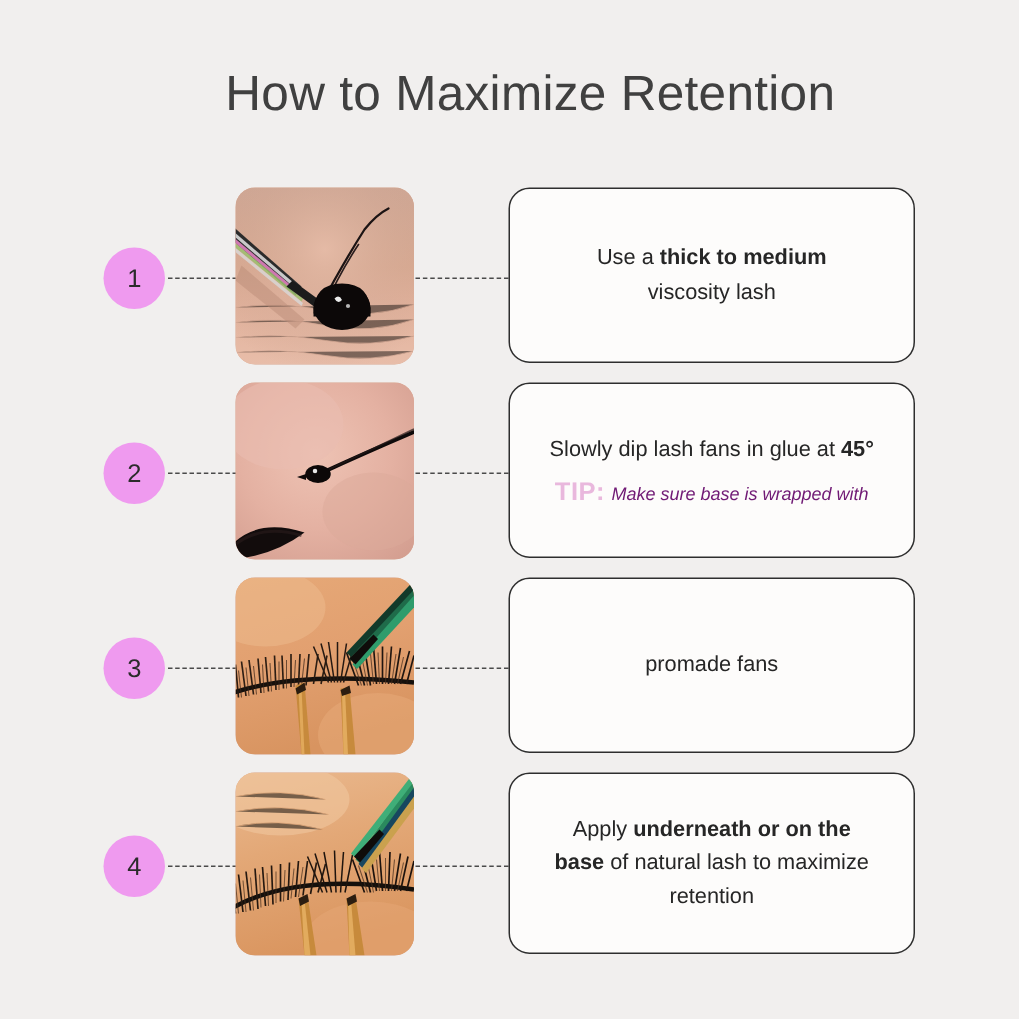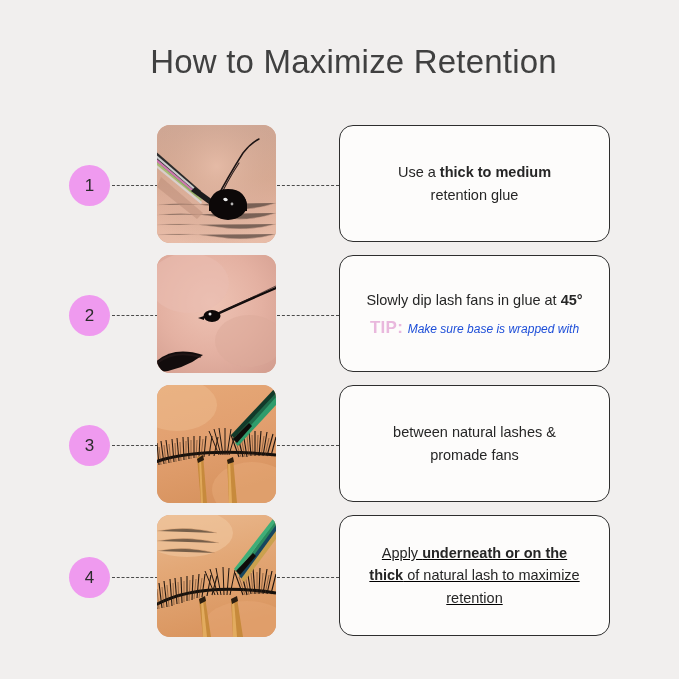--- a/index.html
+++ b/index.html
@@ -109,21 +109,21 @@
     box-sizing: border-box;
     border: 1.4px solid #2e2e2e;
     border-radius: 14px;
     background: #fdfcfb;
     display: flex;
     flex-direction: column;
     align-items: center;
     justify-content: center;
     padding: 6px 16px;
   }
-  .step-row[data-row="3"] .card { height: 121px; text-decoration: underline; }
+  .step-row[data-row="3"] .card { height: 121px; }
 
   .card-line {
     font-size: 14.5px;
     line-height: 1.52;
     color: #262626;
     text-align: center;
   }
   .card-line b { font-weight: 700; }
 
   .tip-block {
@@ -132,21 +132,21 @@
   }
   .tip-label {
     font-size: 17px;
     font-weight: 700;
     color: #e9b8dd;
     letter-spacing: 0.3px;
   }
   .tip-text {
     font-size: 12px;
     font-style: italic;
-    color: #1d4ed8;
+    color: #701a75;
     line-height: 1.48;
   }
   .tip-row-1 { display: block; }
   .tip-row-2 { display: block; }
 </style>
 </head>
 <body>
 
 <div id="page">
 
@@ -200,21 +200,21 @@
         <path d="M52 84 Q52 64 71 64 Q90 64 90 84 Z" fill="#0c0808"></path>
         <rect x="52" y="80" width="38" height="6" fill="#0c0808"></rect>
 
         <path d="M66 74 q3 -3 5 1 q-3 3 -5 -1 z" fill="#ffffff" opacity="0.92"></path>
         <circle cx="75" cy="79" r="1.4" fill="#ffffff" opacity="0.7"></circle>
       </svg>
     </div>
     <div class="dash dash-right"></div>
     <div class="card">
       <div class="card-line"><span>Use a </span><b>thick to medium</b></div>
-      <div class="card-line"><span>retention glue</span></div>
+      <div class="card-line"><span>viscosity lash</span></div>
     </div>
   </div>
 
   <div class="step-row" data-row="1">
     <div class="badge">
       <span>2</span>
     </div>
     <div class="dash dash-left"></div>
     <div class="photo">
       <svg viewBox="0 0 119 118" preserveAspectRatio="xMidYMid slice">
@@ -337,21 +337,20 @@
         <g>
           <path d="M119 6 L76 54 L82 60 L119 16 Z" fill="#1f6b4a"></path>
           <path d="M119 12 L78 58 L81 61 L119 20 Z" fill="#2f9c6c"></path>
           <path d="M119 2 L74 50 L77 53 L119 8 Z" fill="#123a2a"></path>
           <path d="M76 54 L92 38 L95 41 L80 58 Z" fill="#0f0c0a"></path>
         </g>
       </svg>
     </div>
     <div class="dash dash-right"></div>
     <div class="card">
-      <div class="card-line"><span>between natural lashes &amp;</span></div>
       <div class="card-line"><span>promade fans</span></div>
     </div>
   </div>
 
   <div class="step-row" data-row="3">
     <div class="badge">
       <span>4</span>
     </div>
     <div class="dash dash-left"></div>
     <div class="photo">
@@ -442,18 +441,18 @@
           <path d="M119 10 L82 61 L85 64 L119 19 Z" fill="#17475f"></path>
           <path d="M119 0 L77 54 L80 57 L119 6 Z" fill="#3fae78"></path>
           <path d="M119 16 L84 64 L87 67 L119 24 Z" fill="#caa14e"></path>
           <path d="M79 56 L96 38 L99 41 L83 60 Z" fill="#0f0c0a"></path>
         </g>
       </svg>
     </div>
     <div class="dash dash-right"></div>
     <div class="card">
       <div class="card-line"><span>Apply </span><b>underneath or on the</b></div>
-      <div class="card-line"><b>thick</b><span> of natural lash to maximize</span></div>
+      <div class="card-line"><b>base</b><span> of natural lash to maximize</span></div>
       <div class="card-line"><span>retention</span></div>
     </div>
   </div>
 
 </div>
 
 </body></html>

